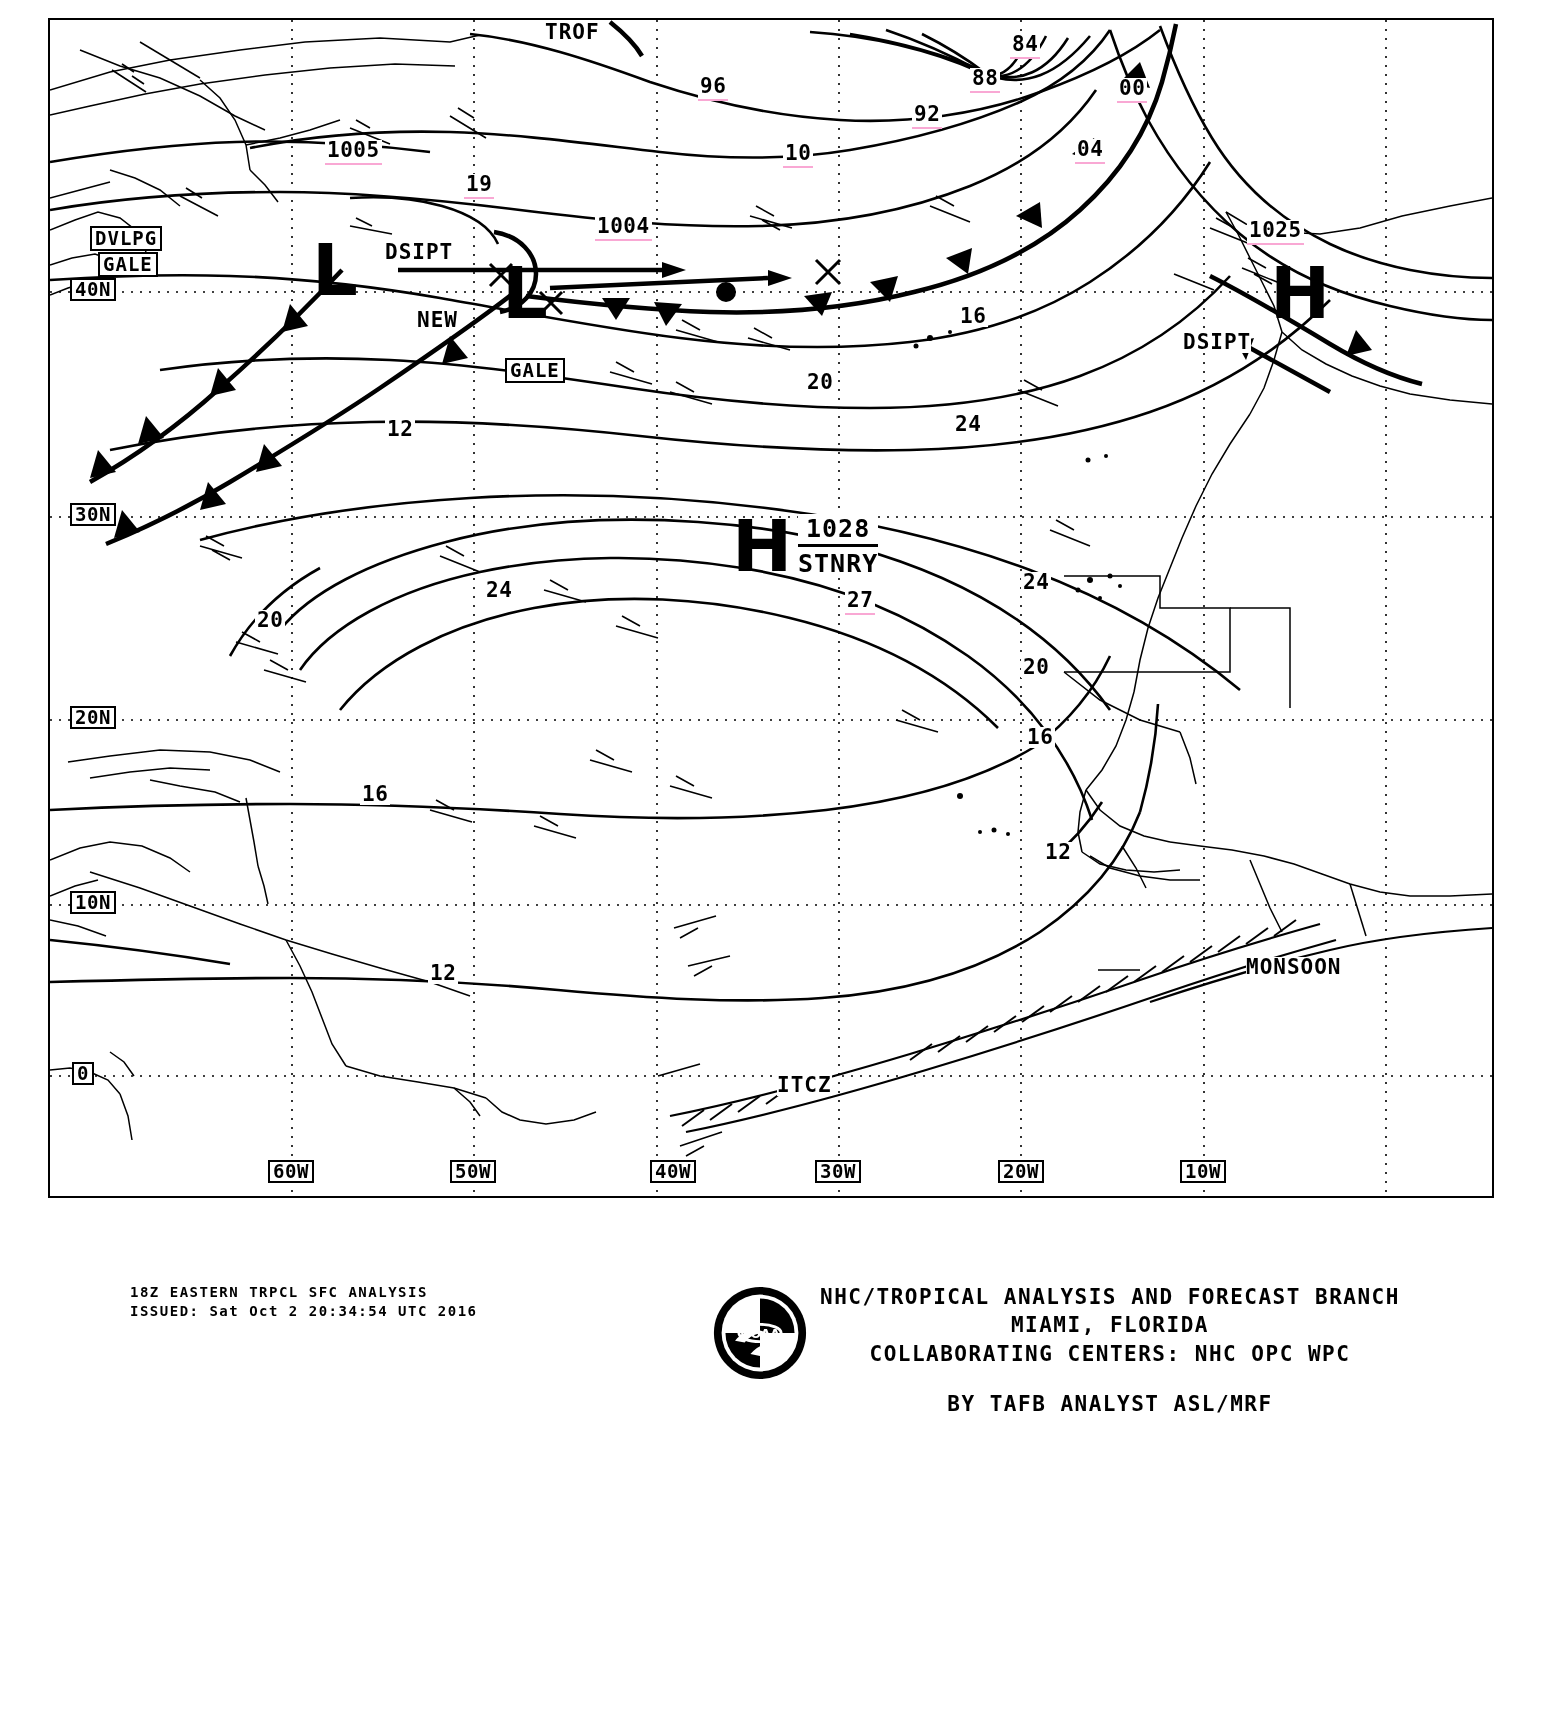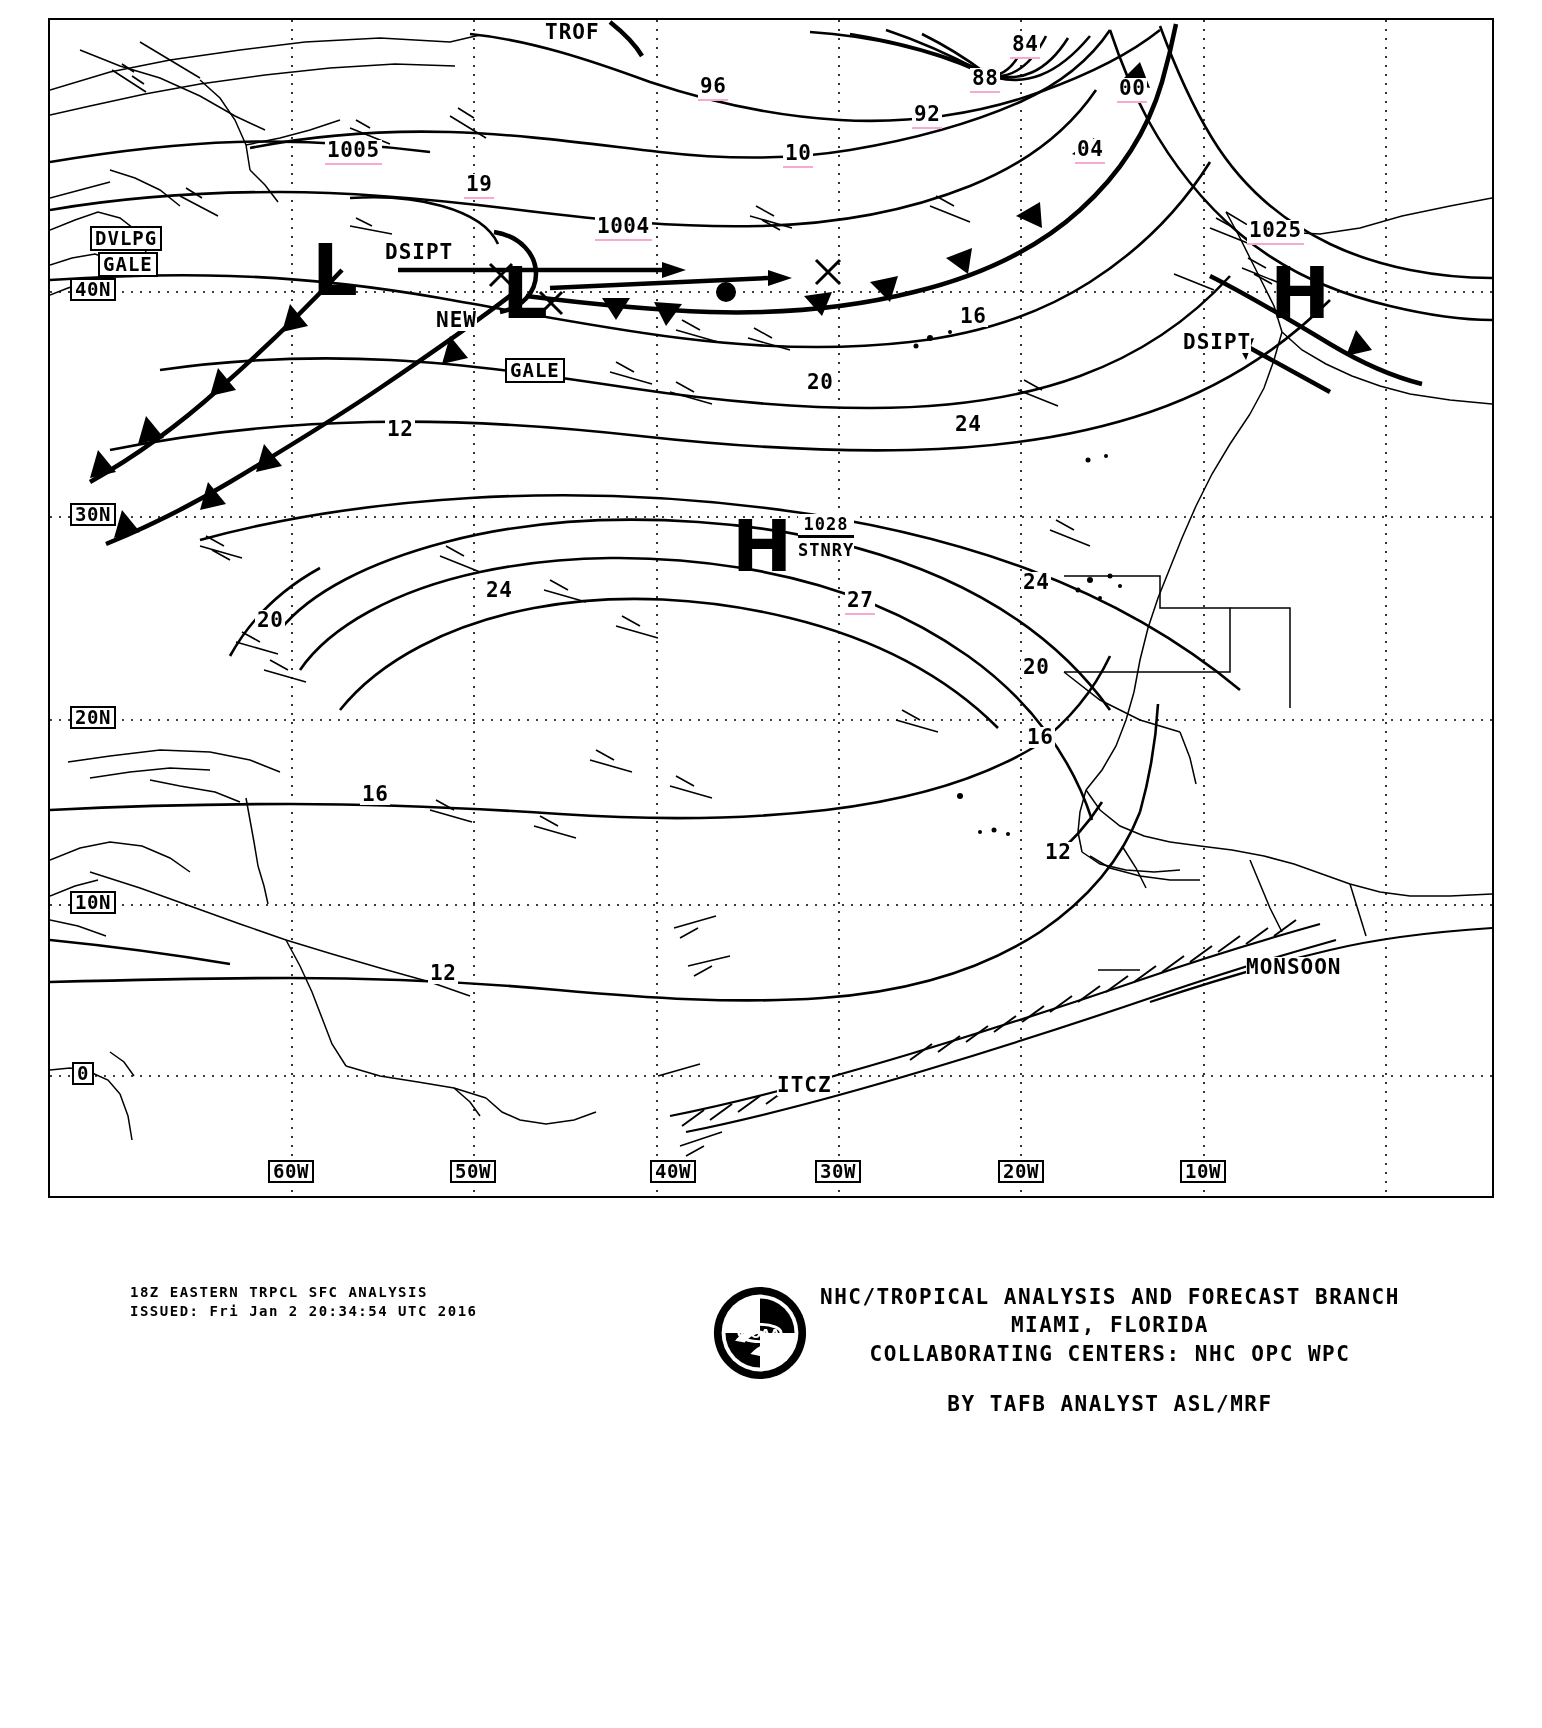--- a/index.html
+++ b/index.html
@@ -77,21 +77,21 @@
     font-size: 19px;
     font-weight: bold;
     border: 2px solid #000;
     padding: 0px 3px;
     background: #fff;
     letter-spacing: 0.5px;
   }
   .press-stack {
     position: absolute;
     text-align: center;
-    font-size: 17px;
+    font-size: 25px;
     font-weight: bold;
     letter-spacing: 1px;
     background: #fff;
   }
   .press-stack .top {
     border-bottom: 3px solid #000;
     padding-bottom: 1px;
   }
   .press-stack .bot {
     padding-top: 2px;
@@ -416,42 +416,42 @@
   <div class="map-label ctr-lbl" style="left:993px;  top:822px;">12</div>
   <div class="map-label ctr-lbl" style="left:378px;  top:943px;">12</div>
 
   <div class="map-label big-sym" style="left:262px;  top:222px;">L</div>
   <div class="map-label big-sym" style="left:452px;  top:245px;">L</div>
   <div class="map-label big-sym" style="left:682px;  top:498px;">H</div>
   <div class="map-label big-sym" style="left:1220px; top:245px;">H</div>
 
   <div class="map-label sys-text" style="left:495px;  top:2px;">TROF</div>
   <div class="map-label sys-text" style="left:335px;  top:222px;">DSIPT</div>
-  <div class="map-label sys-text" style="left:367px;  top:290px;margin-left:19px;">NEW</div>
+  <div class="map-label sys-text" style="left:367px;  top:290px;">NEW</div>
   <div class="map-label sys-text" style="left:1133px; top:312px;">DSIPT</div>
   <div class="map-label sys-text" style="left:1196px; top:937px;">MONSOON</div>
   <div class="map-label sys-text" style="left:727px;  top:1055px;">ITCZ</div>
 
   <div class="map-label boxed" style="left:40px; top:206px;">DVLPG</div>
   <div class="map-label boxed" style="left:48px; top:232px;">GALE</div>
   <div class="map-label boxed" style="left:455px; top:338px;">GALE</div>
 
   <div class="press-stack" style="left:748px; top:494px;">
     <div class="top">1028</div>
     <div class="bot">STNRY</div>
   </div>
   <div class="map-label ctr-lbl underline" style="left:795px; top:570px;">27</div>
 
 </div>
 
 <div id="footer">
 
   <div id="footer-left">
     <div>18Z EASTERN TRPCL SFC ANALYSIS</div>
-    <div>ISSUED: Fri Jan 2 20:34:54 UTC 2016</div>
+    <div>ISSUED: Sat Oct 2 20:34:54 UTC 2016</div>
   </div>
 
   <svg id="noaa-logo" viewBox="0 0 100 100">
     <circle cx="50" cy="50" r="48" fill="#000"></circle>
     <circle cx="50" cy="50" r="40" fill="#fff"></circle>
     <path d="M50 14 A36 36 0 0 1 86 50 L50 50 Z" fill="#000"></path>
     <path d="M14 50 A36 36 0 0 0 50 86 L50 50 Z" fill="#000"></path>
     <path d="M24 58 C36 44 52 44 62 54 C54 48 42 50 34 60 Z" fill="#fff"></path>
     <path d="M40 72 C52 58 68 58 78 68 C70 62 58 64 50 74 Z" fill="#fff"></path>
     <ellipse cx="50" cy="50" rx="22" ry="9" fill="none" stroke="#fff" stroke-width="3"></ellipse>

